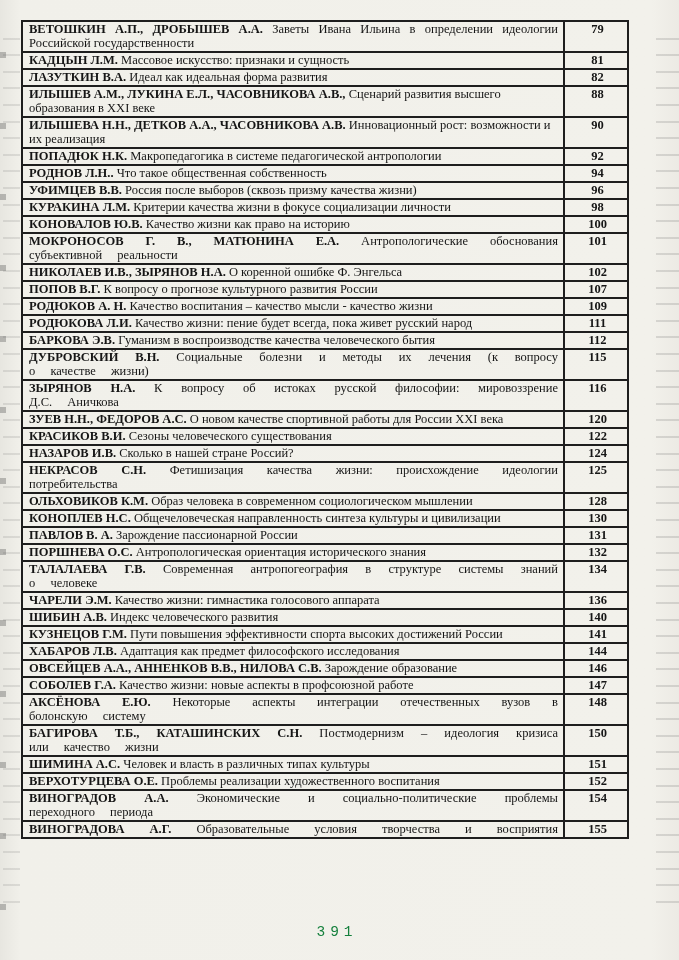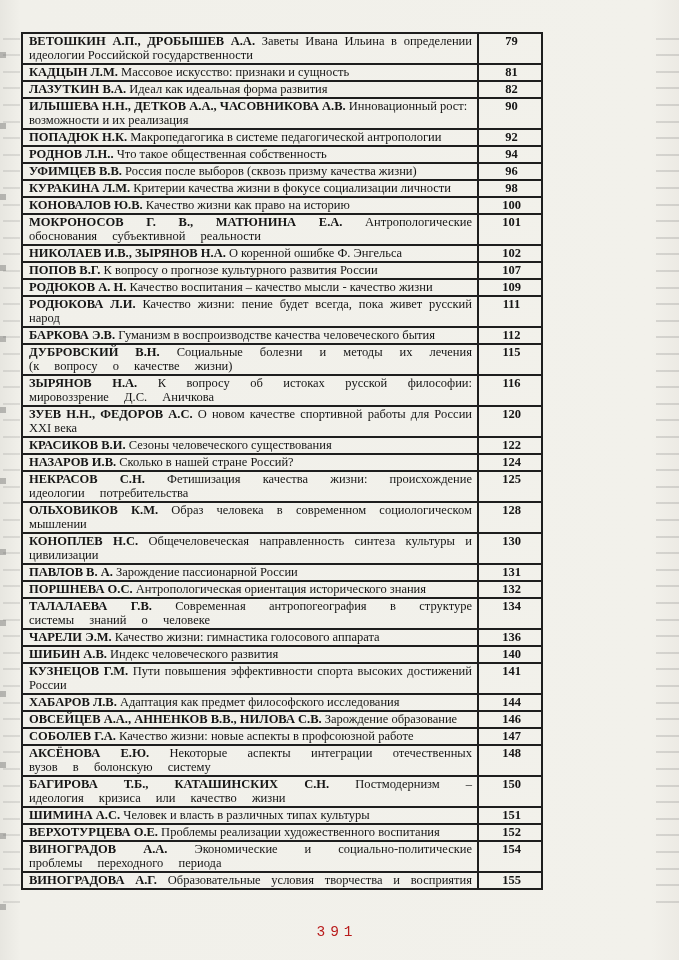--- a/index.html
+++ b/index.html
@@ -27,22 +27,22 @@
     opacity: .5;
   }
   .artifact-strip-right {
     position: absolute; left: 656px; top: 23px; width: 23px; height: 880px;
     background: repeating-linear-gradient(to bottom,
       rgba(95,95,95,0) 0 14.6px, rgba(95,95,95,.35) 14.6px 16.6px);
     opacity: .55;
   }
 
   table.toc-table {
-    position: absolute; left: 21px; top: 32px;
-    width: 522px;
+    position: absolute; left: 21px; top: 20px;
+    width: 608px;
     border-collapse: collapse;
     table-layout: fixed;
   }
   .toc-table td {
     border: 2px solid #1e1e1e;
     vertical-align: top;
     font-size: 12.5px;
     line-height: 1.12;
     padding: 0 5px 1px 6px;
   }
@@ -58,21 +58,21 @@
     padding-left: 8px;
     word-spacing: normal;
   }
 
   .footer {
     position: absolute; left: 21px; top: 924px; width: 632px;
     text-align: center;
     font-family: "Liberation Mono", monospace;
     font-size: 14.5px;
     letter-spacing: 5px;
-    color: #b91c1c;
+    color: #15803d;
   }
 </style>
 </head>
 <body>
 
 <div class="page">
   <div class="artifact-strip-edge"></div>
   <div class="artifact-strip-left"></div>
   <div class="artifact-strip-right"></div>
 
@@ -87,20 +87,24 @@
     <td class="entry-cell"><span class="authors">КАДЦЫН Л.М.</span><span class="title"> Массовое искусство: признаки и сущность</span></td>
     <td class="page-cell">81</td>
   </tr>
 
   <tr>
     <td class="entry-cell"><span class="authors">ЛАЗУТКИН В.А.</span><span class="title"> Идеал как идеальная форма развития</span></td>
     <td class="page-cell">82</td>
   </tr>
 
 
+  <tr>
+    <td class="entry-cell no-justify"><span class="authors">ИЛЫШЕВ А.М., ЛУКИНА Е.Л., ЧАСОВНИКОВА А.В.,</span><span class="title"> Сценарий развития высшего образования в XXI веке</span></td>
+    <td class="page-cell">88</td>
+  </tr>
 
   <tr>
     <td class="entry-cell no-justify"><span class="authors">ИЛЫШЕВА Н.Н., ДЕТКОВ А.А., ЧАСОВНИКОВА А.В.</span><span class="title"> Инновационный рост: возможности и их реализация</span></td>
     <td class="page-cell">90</td>
   </tr>
 
   <tr>
     <td class="entry-cell"><span class="authors">ПОПАДЮК Н.К.</span><span class="title"> Макропедагогика в системе педагогической антропологии</span></td>
     <td class="page-cell">92</td>
   </tr>

